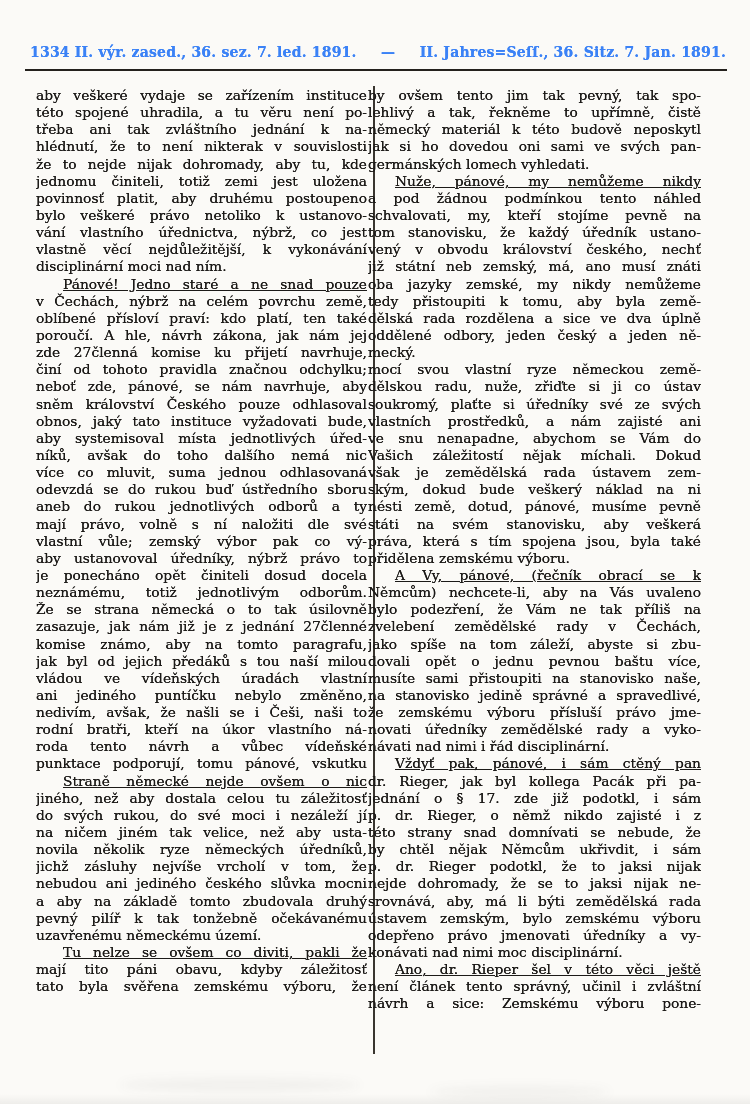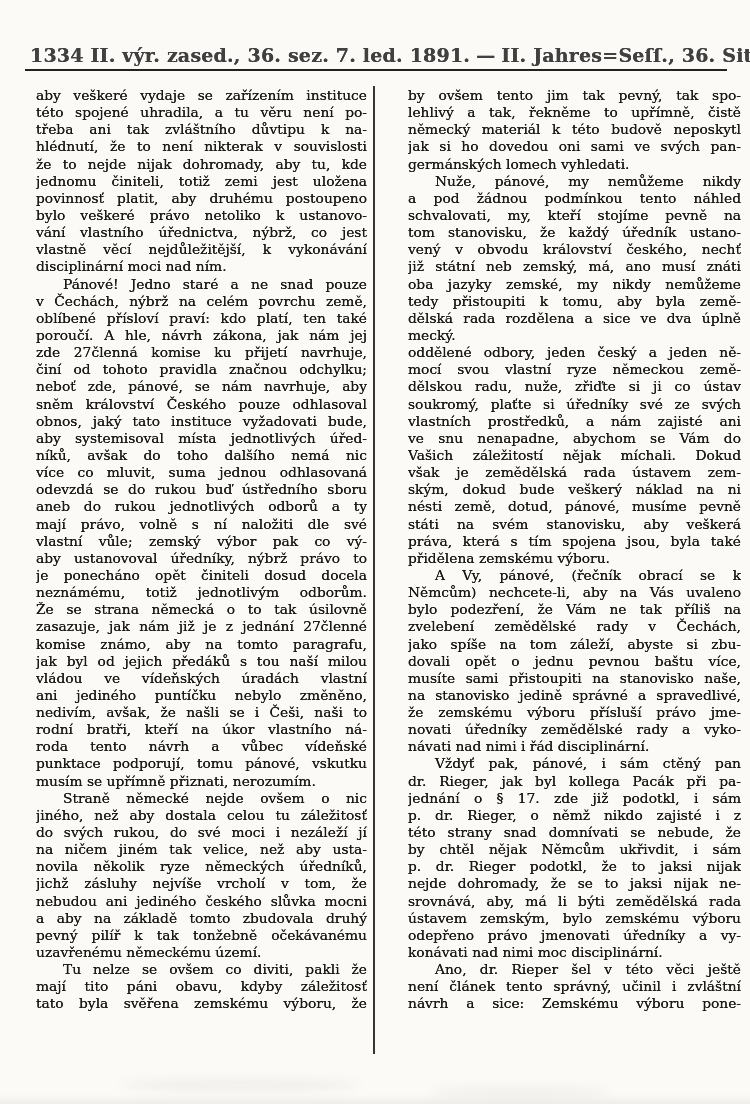--- a/index.html
+++ b/index.html
@@ -9,51 +9,51 @@
     font-family:"DejaVu Serif","Liberation Serif",serif;
     color:#1c1a18;
     overflow:hidden;
     position:relative;
   }
   .page{position:absolute;inset:0;}
   
   .header{
     position:absolute;top:44px;left:30px;right:24px;
     display:flex;justify-content:space-between;align-items:baseline;
-    font-size:19px;font-weight:bold;white-space:nowrap;
-    letter-spacing:.2px;color:#404040;
+    font-size:14px;font-weight:bold;white-space:nowrap;
+    letter-spacing:.2px;color:#3b82f6;
     text-shadow:0 0 .35px currentColor;
   }
   .header .seg{flex:0 0 auto;}
   .header .dash{flex:0 0 auto;padding:0 6px;}
   .header-rule{
     position:absolute;top:69px;left:25px;width:702px;height:2px;
     background:#24211d;
   }
   
   .col{
     position:absolute;top:87px;width:331px;
     font-size:13.8px;line-height:17.15px;
     text-shadow:0 0 .3px currentColor;
   }
   .col-left{left:36px;}
-  .col-right{left:408px;width:333px;}
+  .col-right{left:368px;width:333px;}
   .divider{
     position:absolute;top:86px;left:373px;width:2px;height:968px;
     background:#39352f;
   }
   .line{
     text-align:justify;
     -moz-text-align-last:justify;
     text-align-last:justify;
     white-space:normal;
     overflow:hidden;
     height:17.15px;
   }
-  .line.indent{text-indent:27px;}
+  .line.indent{text-indent:27px;text-decoration:underline;}
   .line.end{text-align-last:left;-moz-text-align-last:left;}
   
   .smudge{
     position:absolute;border-radius:50%;
     background:rgba(60,55,50,.05);filter:blur(5px);
   }
   .smudge.s1{left:120px;top:1078px;width:240px;height:14px;}
   .smudge.s2{left:430px;top:1086px;width:180px;height:12px;}
   .edge-shade{
     position:absolute;left:0;right:0;bottom:0;height:10px;
@@ -69,21 +69,21 @@
     <span class="seg">1334 II. výr. zased., 36. sez. 7. led. 1891.</span>
     <span class="dash">—</span>
     <span class="seg">II. Jahres=Seſſ., 36. Sitz. 7. Jan. 1891.</span>
   </div>
 
   <div class="header-rule"></div>
 
   <div class="col col-left">
       <div class="line">aby veškeré vydaje se zařízením instituce</div>
       <div class="line">této spojené uhradila, a tu věru není po-</div>
-      <div class="line">třeba ani tak zvláštního důvtipu k na-</div>
+      <div class="line">třeba ani tak zvláštního jednání k na-</div>
       <div class="line">hlédnutí, že to není nikterak v souvislosti</div>
       <div class="line">že to nejde nijak dohromady, aby tu, kde</div>
       <div class="line">jednomu činiteli, totiž zemi jest uložena</div>
       <div class="line">povinnosť platit, aby druhému postoupeno</div>
       <div class="line">bylo veškeré právo netoliko k ustanovo-</div>
       <div class="line">vání vlastního úřednictva, nýbrž, co jest</div>
       <div class="line">vlastně věcí nejdůležitější, k vykonávání</div>
       <div class="line end">disciplinární moci nad ním.</div>
       <div class="line indent">Pánové! Jedno staré a ne snad pouze</div>
       <div class="line">v Čechách, nýbrž na celém povrchu země,</div>
@@ -107,21 +107,20 @@
       <div class="line">Že se strana německá o to tak úsilovně</div>
       <div class="line">zasazuje, jak nám již je z jednání 27členné</div>
       <div class="line">komise známo, aby na tomto paragrafu,</div>
       <div class="line">jak byl od jejich předáků s tou naší milou</div>
       <div class="line">vládou ve vídeňských úradách vlastní</div>
       <div class="line">ani jediného puntíčku nebylo změněno,</div>
       <div class="line">nedivím, avšak, že našli se i Češi, naši to</div>
       <div class="line">rodní bratři, kteří na úkor vlastního ná-</div>
       <div class="line">roda tento návrh a vůbec vídeňské</div>
       <div class="line">punktace podporují, tomu pánové, vskutku</div>
-      <div class="line end">musím se upřímně přiznati, nerozumím.</div>
       <div class="line indent">Straně německé nejde ovšem o nic</div>
       <div class="line">jiného, než aby dostala celou tu záležitosť</div>
       <div class="line">do svých rukou, do své moci i nezáleží jí</div>
       <div class="line">na ničem jiném tak velice, než aby usta-</div>
       <div class="line">novila několik ryze německých úředníků,</div>
       <div class="line">jichž zásluhy nejvíše vrcholí v tom, že</div>
       <div class="line">nebudou ani jediného českého slůvka mocni</div>
       <div class="line">a aby na základě tomto zbudovala druhý</div>
       <div class="line">pevný pilíř k tak tonžebně očekávanému</div>
       <div class="line end">uzavřenému německému území.</div>
@@ -140,22 +139,22 @@
       <div class="line end">germánských lomech vyhledati.</div>
       <div class="line indent">Nuže, pánové, my nemůžeme nikdy</div>
       <div class="line">a pod žádnou podmínkou tento náhled</div>
       <div class="line">schvalovati, my, kteří stojíme pevně na</div>
       <div class="line">tom stanovisku, že každý úředník ustano-</div>
       <div class="line">vený v obvodu království českého, nechť</div>
       <div class="line">již státní neb zemský, má, ano musí znáti</div>
       <div class="line">oba jazyky zemské, my nikdy nemůžeme</div>
       <div class="line">tedy přistoupiti k tomu, aby byla země-</div>
       <div class="line">dělská rada rozdělena a sice ve dva úplně</div>
+      <div class="line">oddělené odbory, jeden český a jeden ně-</div>
       <div class="line end">mecký.</div>
-      <div class="line">oddělené odbory, jeden český a jeden ně-</div>
       <div class="line">mocí svou vlastní ryze německou země-</div>
       <div class="line">dělskou radu, nuže, zřiďte si ji co ústav</div>
       <div class="line">soukromý, plaťte si úředníky své ze svých</div>
       <div class="line">vlastních prostředků, a nám zajisté ani</div>
       <div class="line">ve snu nenapadne, abychom se Vám do</div>
       <div class="line">Vašich záležitostí nějak míchali. Dokud</div>
       <div class="line">však je zemědělská rada ústavem zem-</div>
       <div class="line">ským, dokud bude veškerý náklad na ni</div>
       <div class="line">nésti země, dotud, pánové, musíme pevně</div>
       <div class="line">státi na svém stanovisku, aby veškerá</div>

